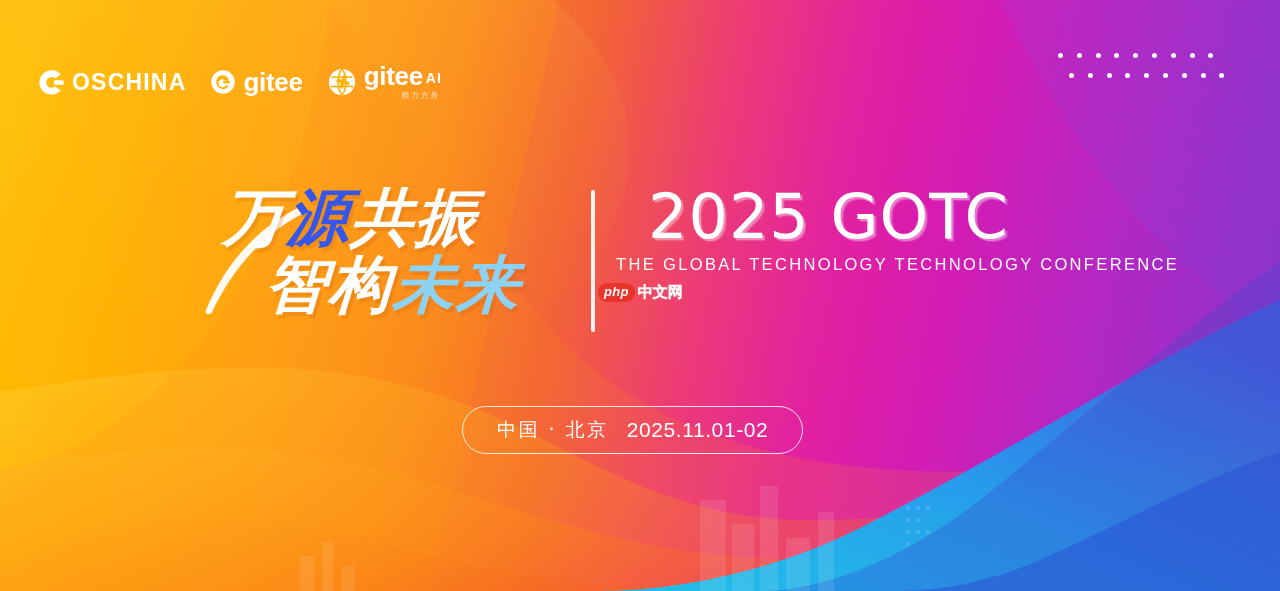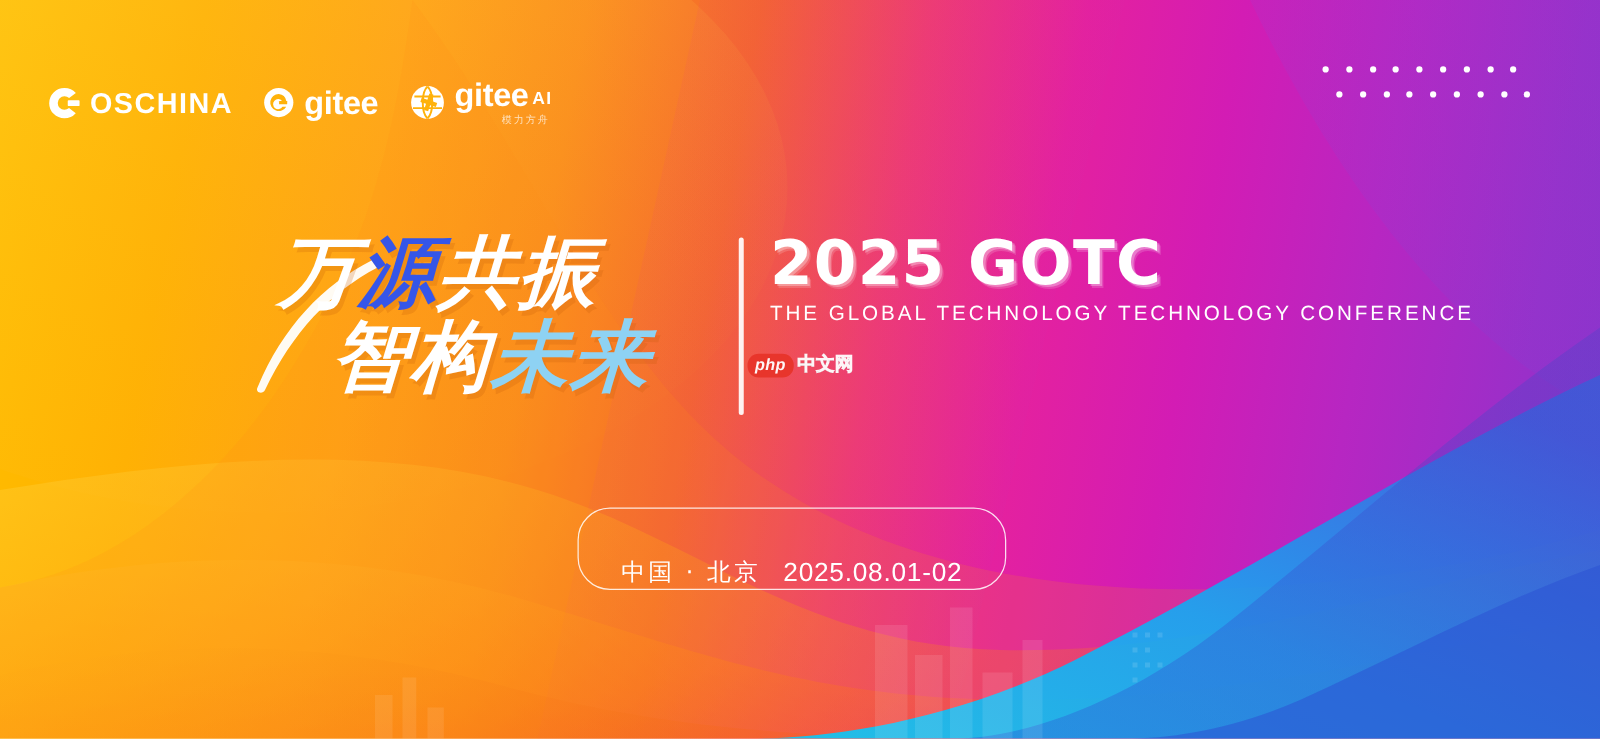--- a/index.html
+++ b/index.html
@@ -109,29 +109,30 @@
     width:4px; height:142px;
     background:rgba(255,255,255,0.92);
     border-radius:2px;
   }
 
   
   .right-block { position:absolute; left:616px; top:186px; }
 
   .gotc {
     font-family:"DejaVu Sans", sans-serif;
-    font-weight:bold;
-    font-size:49px;
+    font-weight:normal;
+    font-size:62px;
     line-height:1;
     color:#ffffff;
     letter-spacing:1px;
     white-space:nowrap;
     text-shadow:
       2px 2px 0 rgba(255,255,255,0.30),
       3px 3px 0 rgba(255,255,255,0.16);
+    margin-left: 32px;
   }
   .cn-big {
     margin-top:4px;
     font-family:"DejaVu Sans", sans-serif;
     font-weight:bold;
     font-size:52px;
     line-height:1.06;
     color:#ffffff;
     letter-spacing:3px;
     white-space:nowrap;
@@ -175,25 +176,25 @@
     color:#1a1a1a;
     letter-spacing:0px;
     -webkit-text-stroke:0.6px #ffffff;
     line-height:1.1;
   }
 
   
   .date-pill {
     position:absolute;
     left:462px; top:406px;
-    height:66px;
+    height:48px;
     padding:0 34px;
     border:1.6px solid rgba(255,255,255,0.85);
     border-radius:26px;
-    display:flex; align-items:flex-end;
+    display:flex; align-items:center;
     gap:18px;
     white-space:nowrap;
   }
   .pill-place {
     font-family:"DejaVu Sans", sans-serif;
     color:#ffffff;
     font-size:19px;
     letter-spacing:2.5px;
     font-weight:normal;
   }
@@ -378,16 +379,16 @@
     <div class="en-sub">THE GLOBAL TECHNOLOGY TECHNOLOGY CONFERENCE</div>
   </div>
 
   <div class="watermark">
     <span class="wm-badge">php</span>
     <span class="wm-text">中文网</span>
   </div>
 
   <div class="date-pill">
     <span class="pill-place">中国 · 北京</span>
-    <span class="pill-date">2025.08.01-02</span>
+    <span class="pill-date">2025.11.01-02</span>
   </div>
 
 </div>
 
 </body></html>

